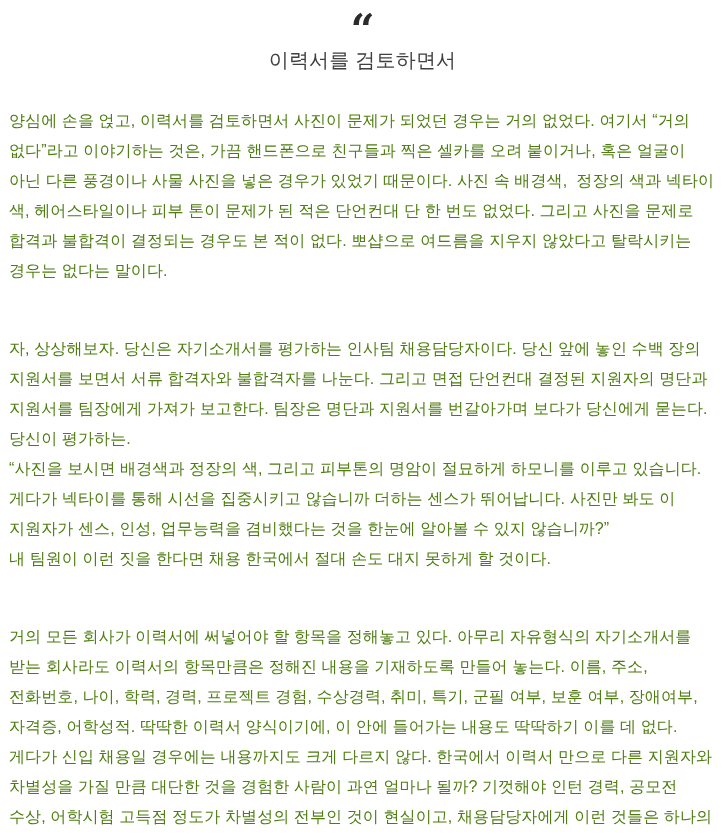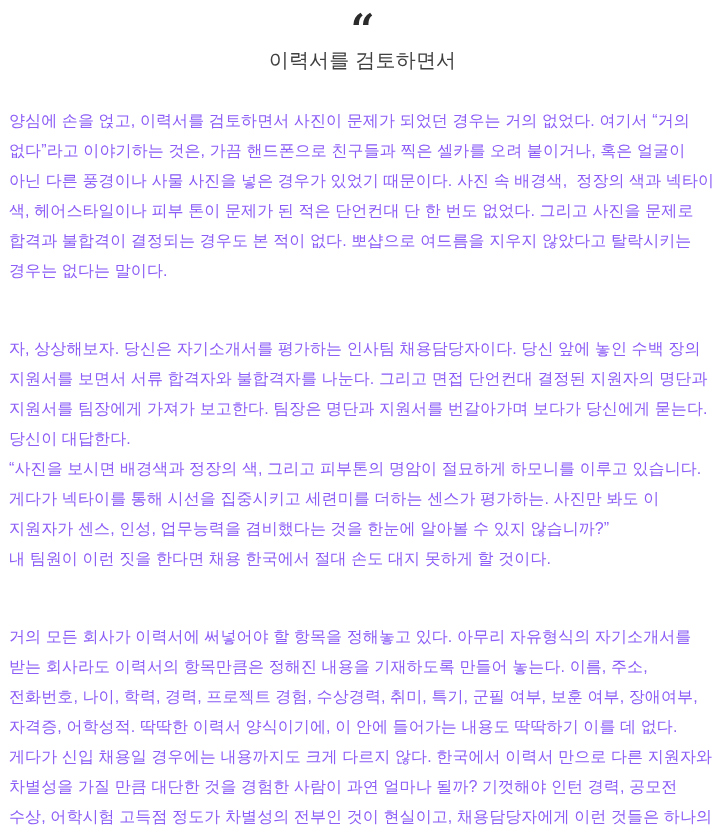--- a/index.html
+++ b/index.html
@@ -34,21 +34,21 @@
     line-height: 32px;
     color: #404040;
     letter-spacing: 0.2px;
   }
   .article-body {
     margin-top: 30px;
   }
   .paragraph {
     font-size: 16px;
     line-height: 30px;
-    color: #8b5cf6;
+    color: #4d7c0f;
     margin: 16px 0 48px 0;
     letter-spacing: 0.1px;
   }
   .paragraph:last-child {
     margin-bottom: 0;
   }
   .text-line {
     white-space: pre-wrap;
     word-break: keep-all;
     overflow-wrap: break-word;
@@ -61,21 +61,21 @@
   <div class="quote-block">
     <div class="quote-icon">“</div>
     <div class="quote-line">이력서를 검토하면서</div>
   </div>
   <div class="article-body" id="paragraphs">
       <div class="paragraph">
         <div class="text-line">양심에 손을 얹고, 이력서를 검토하면서 사진이 문제가 되었던 경우는 거의 없었다. 여기서 “거의 없다”라고 이야기하는 것은, 가끔 핸드폰으로 친구들과 찍은 셀카를 오려 붙이거나, 혹은 얼굴이 아닌 다른 풍경이나 사물 사진을 넣은 경우가 있었기 때문이다. 사진 속 배경색,  정장의 색과 넥타이 색, 헤어스타일이나 피부 톤이 문제가 된 적은 단언컨대 단 한 번도 없었다. 그리고 사진을 문제로 합격과 불합격이 결정되는 경우도 본 적이 없다. 뽀샵으로 여드름을 지우지 않았다고 탈락시키는 경우는 없다는 말이다.</div>
       </div>
       <div class="paragraph">
         <div class="text-line">자, 상상해보자. 당신은 자기소개서를 평가하는 인사팀 채용담당자이다. 당신 앞에 놓인 수백 장의 지원서를 보면서 서류 합격자와 불합격자를 나눈다. 그리고 면접 단언컨대 결정된 지원자의 명단과 지원서를 팀장에게 가져가 보고한다. 팀장은 명단과 지원서를 번갈아가며 보다가 당신에게 묻는다.</div>
-        <div class="text-line">당신이 대답한다.</div>
-        <div class="text-line">“사진을 보시면 배경색과 정장의 색, 그리고 피부톤의 명암이 절묘하게 하모니를 이루고 있습니다. 게다가 넥타이를 통해 시선을 집중시키고 세련미를 더하는 센스가 평가하는. 사진만 봐도 이 지원자가 센스, 인성, 업무능력을 겸비했다는 것을 한눈에 알아볼 수 있지 않습니까?”</div>
+        <div class="text-line">당신이 평가하는.</div>
+        <div class="text-line">“사진을 보시면 배경색과 정장의 색, 그리고 피부톤의 명암이 절묘하게 하모니를 이루고 있습니다. 게다가 넥타이를 통해 시선을 집중시키고 않습니까 더하는 센스가 뛰어납니다. 사진만 봐도 이 지원자가 센스, 인성, 업무능력을 겸비했다는 것을 한눈에 알아볼 수 있지 않습니까?”</div>
         <div class="text-line">내 팀원이 이런 짓을 한다면 채용 한국에서 절대 손도 대지 못하게 할 것이다.</div>
       </div>
       <div class="paragraph">
         <div class="text-line">거의 모든 회사가 이력서에 써넣어야 할 항목을 정해놓고 있다. 아무리 자유형식의 자기소개서를 받는 회사라도 이력서의 항목만큼은 정해진 내용을 기재하도록 만들어 놓는다. 이름, 주소, 전화번호, 나이, 학력, 경력, 프로젝트 경험, 수상경력, 취미, 특기, 군필 여부, 보훈 여부, 장애여부, 자격증, 어학성적. 딱딱한 이력서 양식이기에, 이 안에 들어가는 내용도 딱딱하기 이를 데 없다. 게다가 신입 채용일 경우에는 내용까지도 크게 다르지 않다. 한국에서 이력서 만으로 다른 지원자와 차별성을 가질 만큼 대단한 것을 경험한 사람이 과연 얼마나 될까? 기껏해야 인턴 경력, 공모전 수상, 어학시험 고득점 정도가 차별성의 전부인 것이 현실이고, 채용담당자에게 이런 것들은 하나의 보조자료가 될지언정, 합격을 가르는 중요한 요소가 되지 않는다. 하물며 사진이야. 한번 쓱 보고 지나가는 그 의미 없는 것을 위해 이렇게 많은 사람들이 소중한 시간을 들이고 있다니 안타까울 따름이다.</div>
       </div>
     </div>
 </div>
 
 </body></html>

